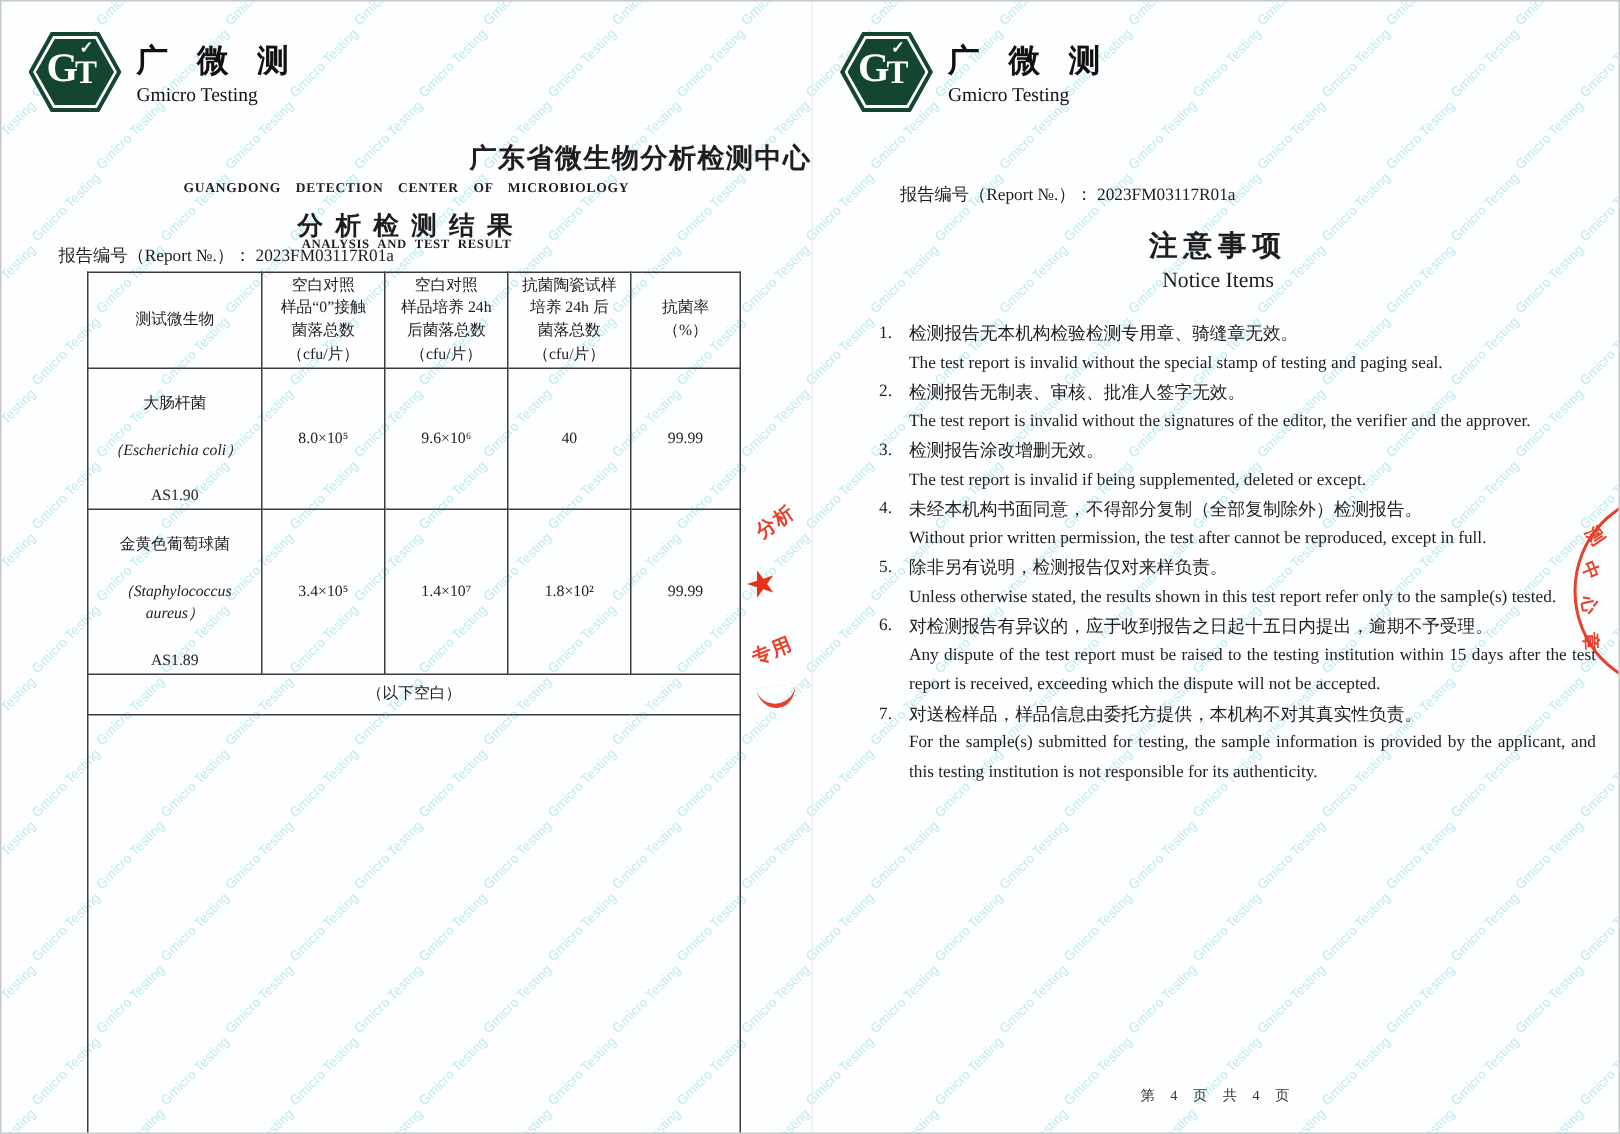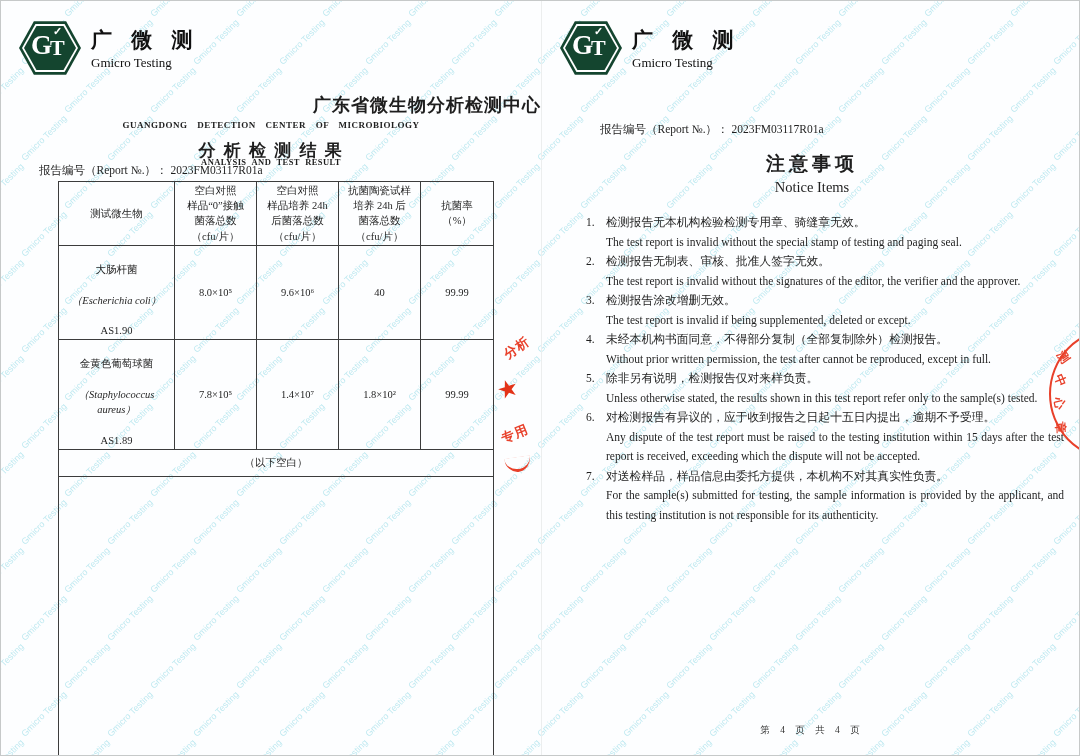--- a/index.html
+++ b/index.html
@@ -387,21 +387,21 @@
         <td>9.6×10⁶</td>
         <td>40</td>
         <td>99.99</td>
       </tr>
       <tr class="datarow">
         <td>
           <span>金黄色葡萄球菌</span><br>
           <span class="latin">（Staphylococcus aureus）</span><br>
           <span>AS1.89</span>
         </td>
-        <td>7.8×10⁵</td>
+        <td>3.4×10⁵</td>
         <td>1.4×10⁷</td>
         <td>1.8×10²</td>
         <td>99.99</td>
       </tr>
       <tr class="noterow">
         <td colspan="5">（以下空白）</td>
       </tr>
       <tr class="emptyrow">
         <td colspan="5" style="vertical-align:top"></td>
       </tr>

